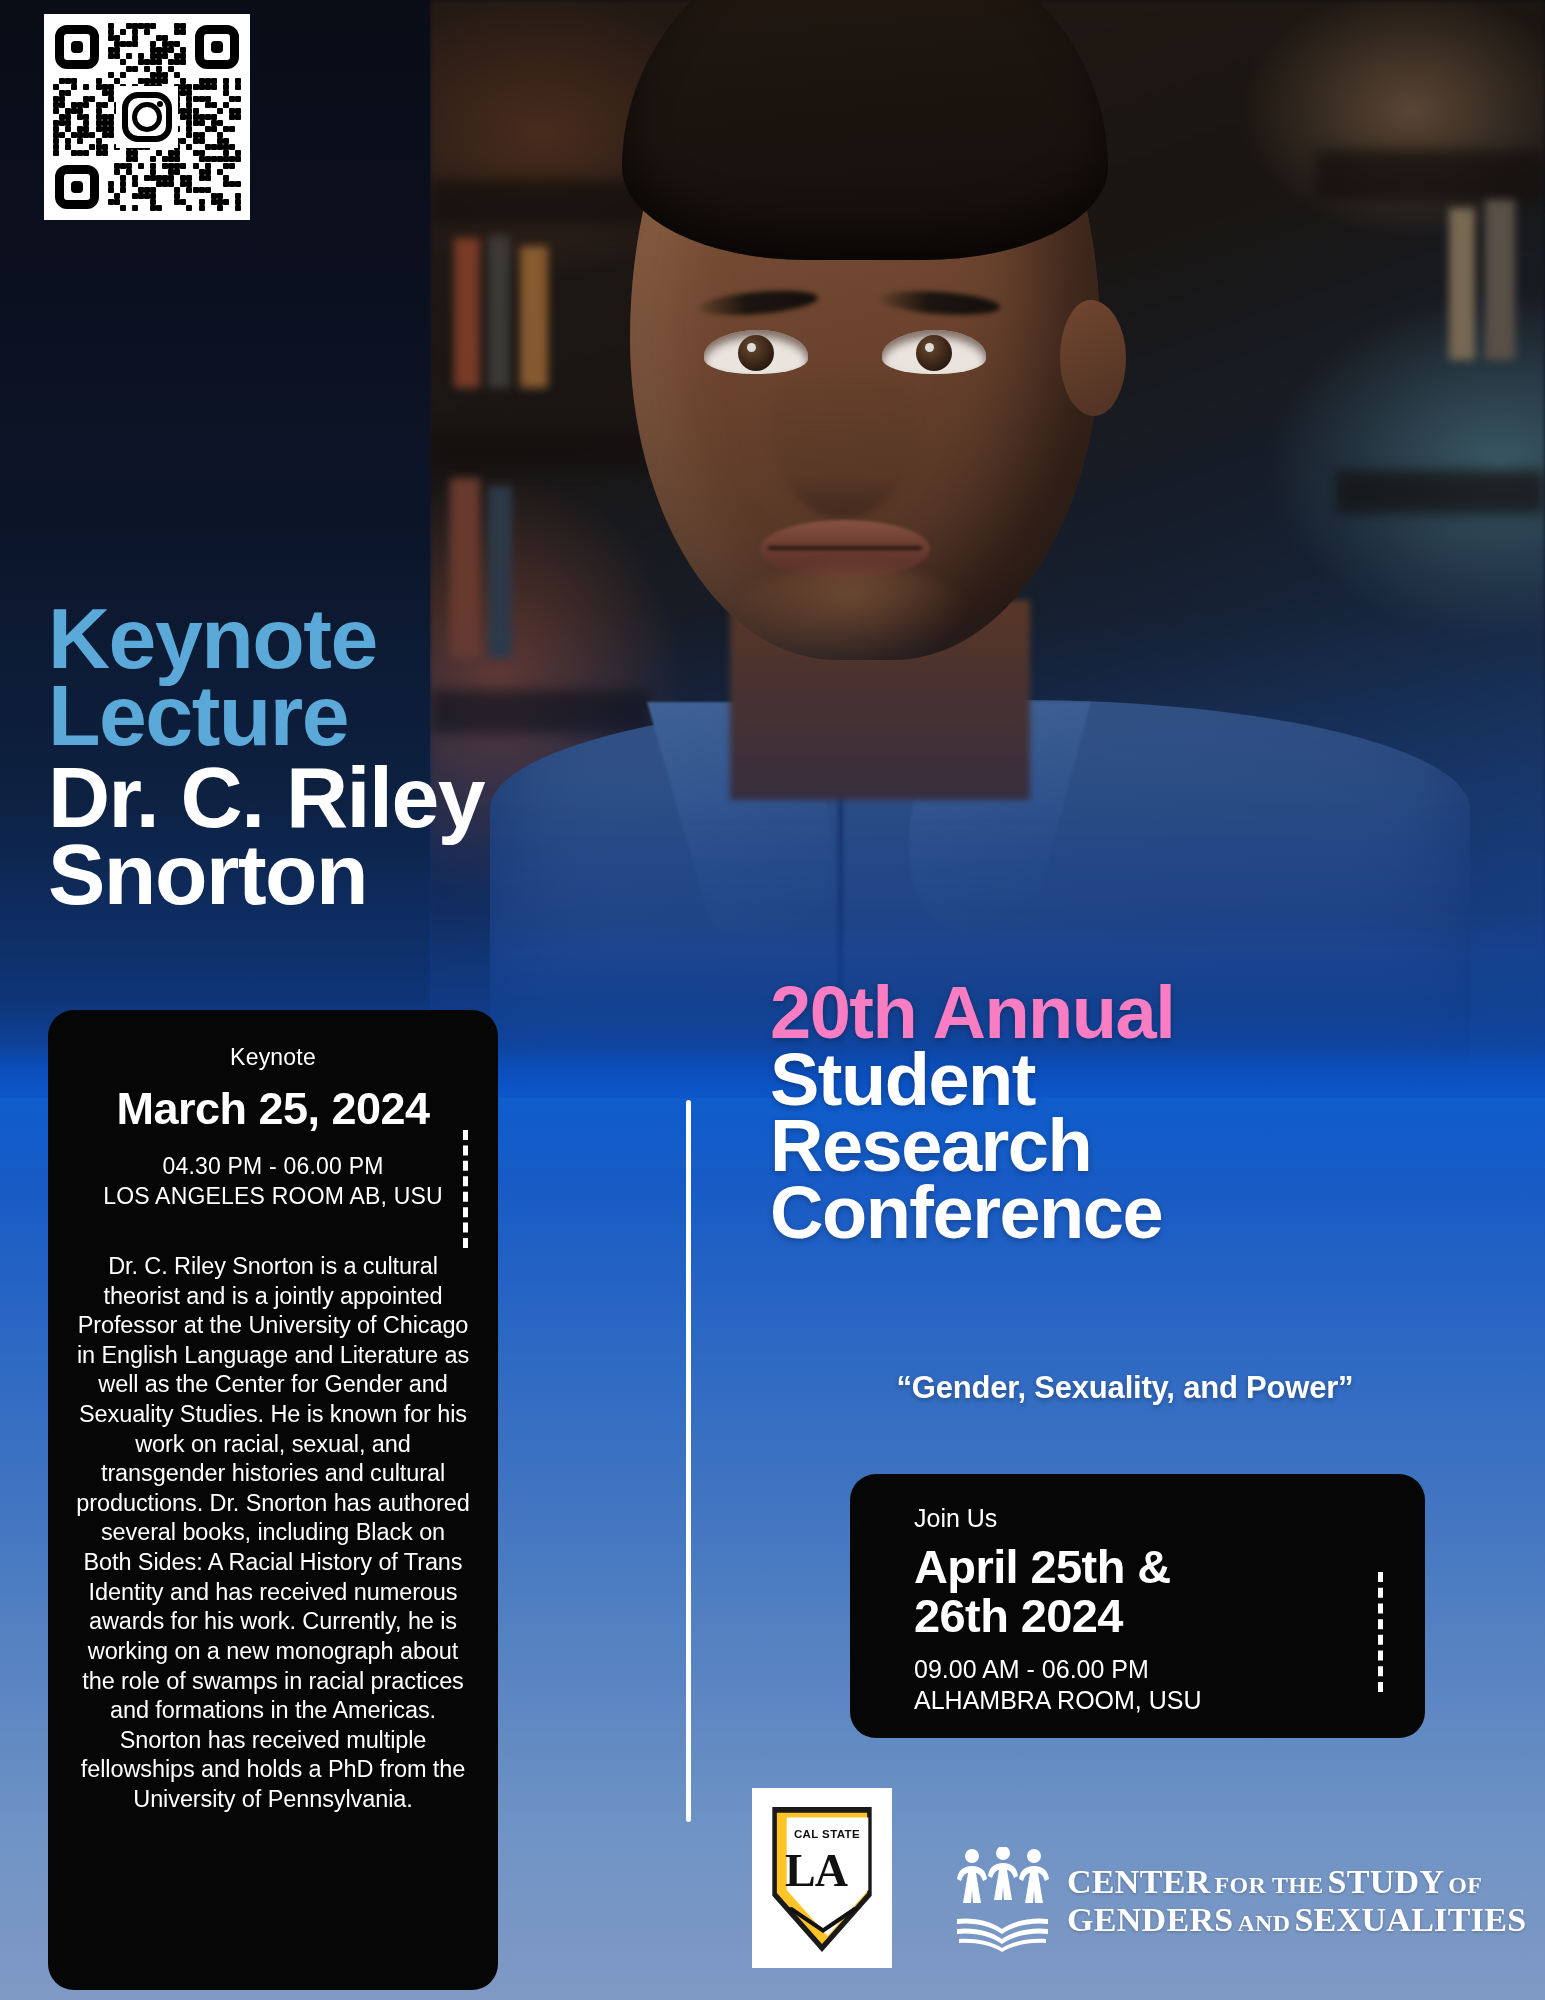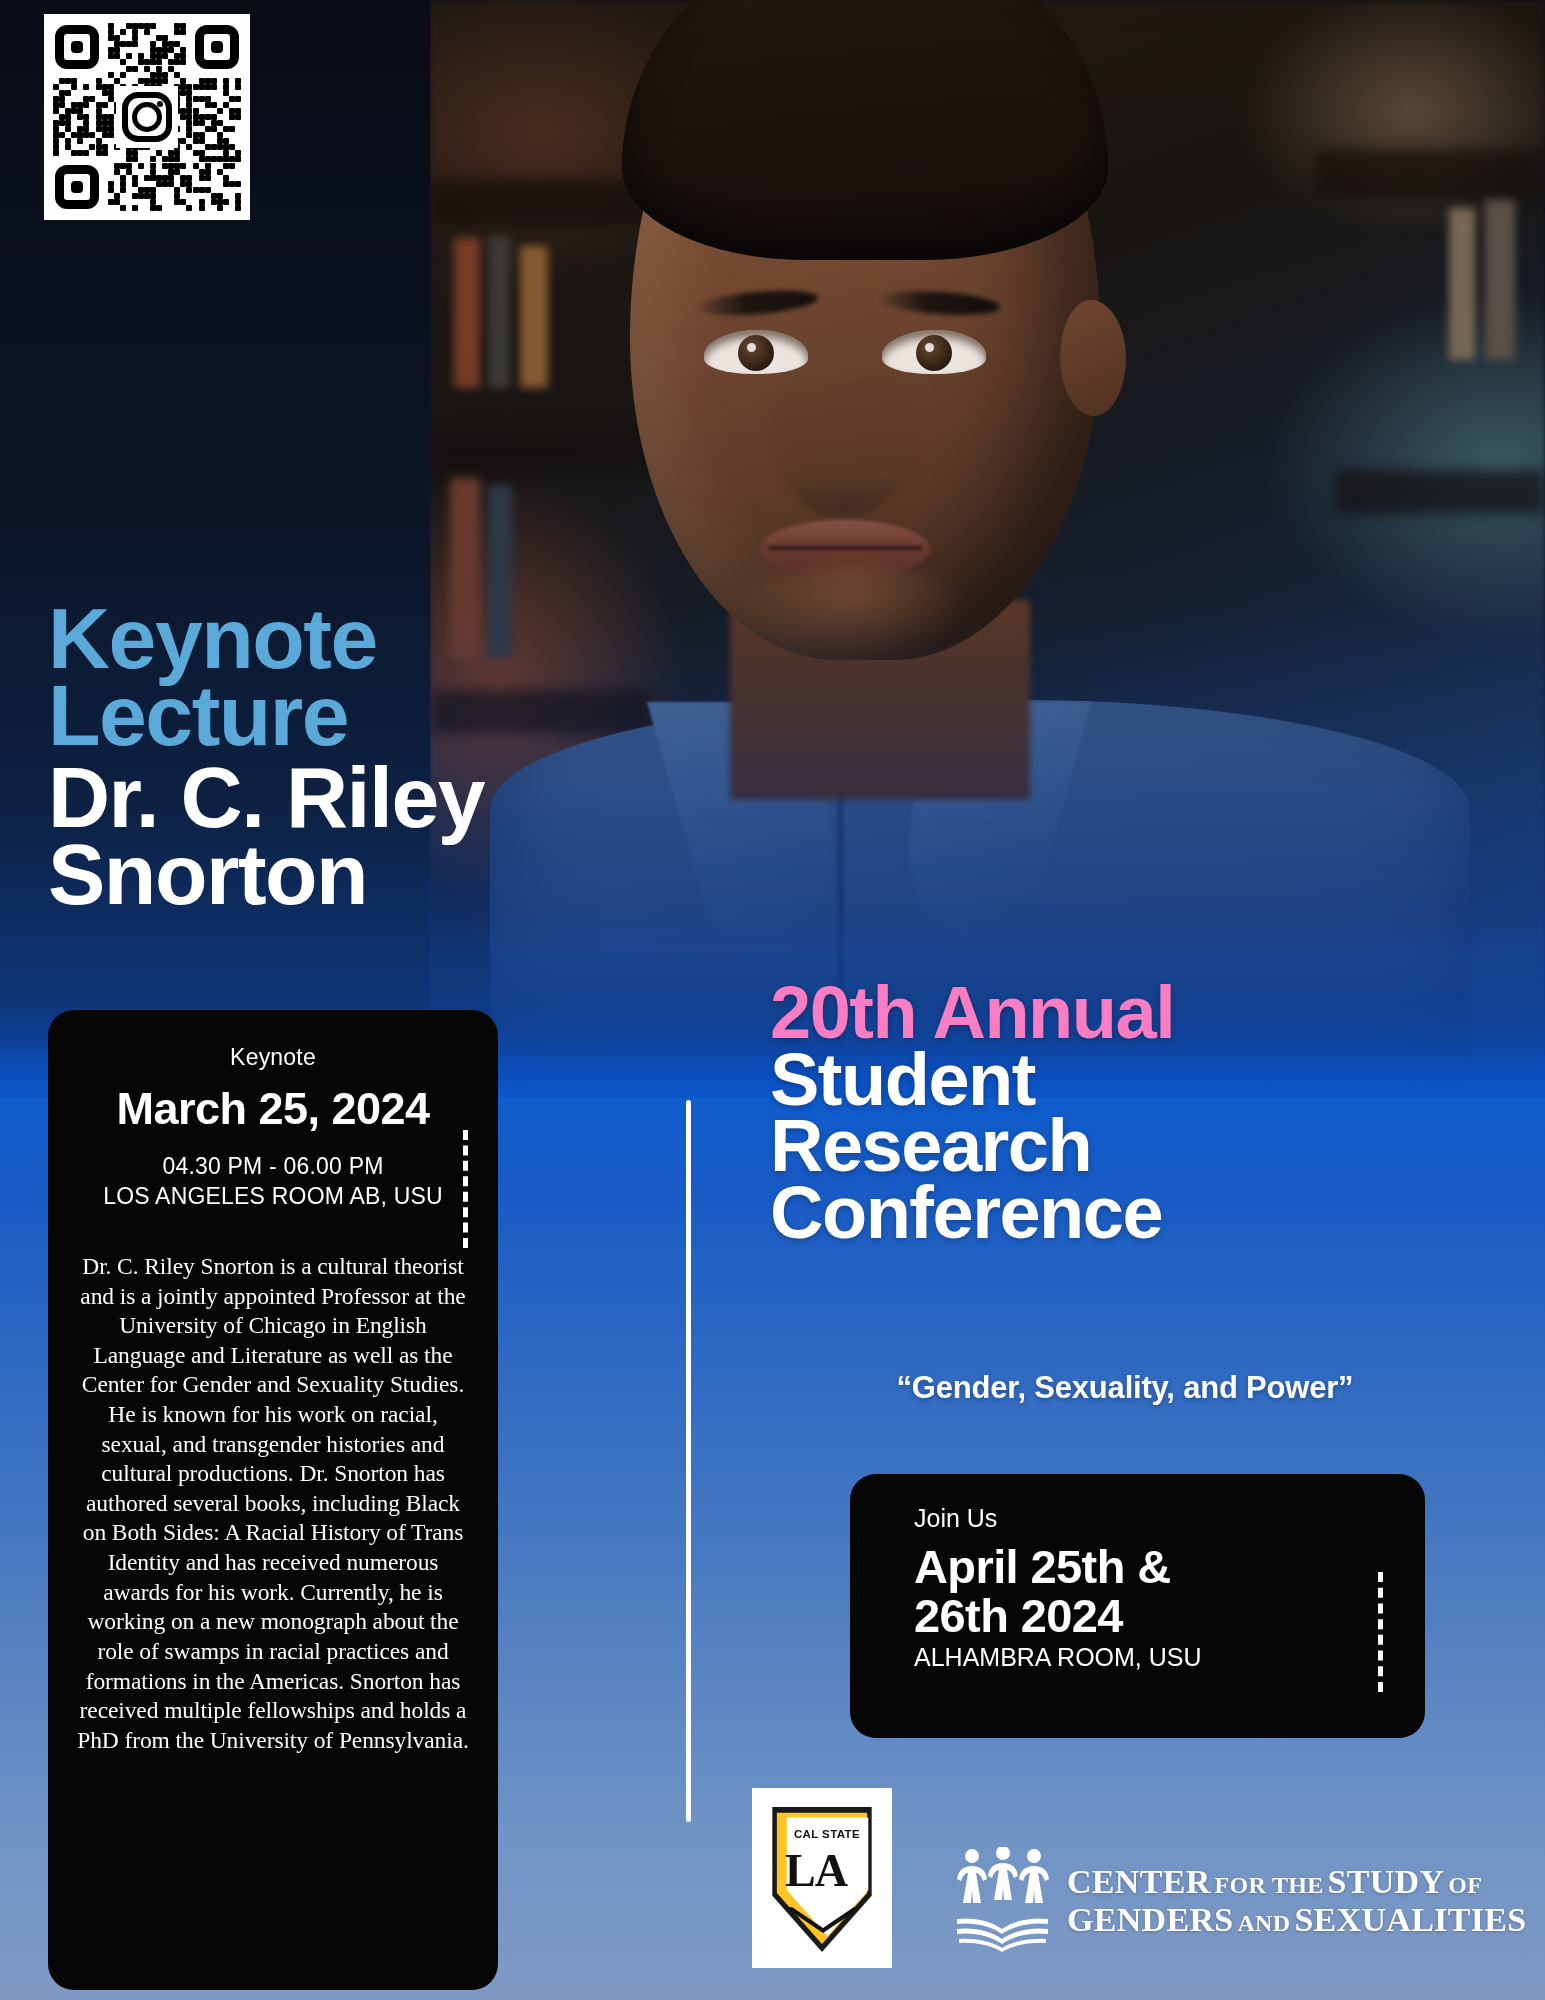--- a/index.html
+++ b/index.html
@@ -205,21 +205,21 @@
     position:absolute; left:48px; top:1010px; width:450px; height:980px;
     background:#060606; border-radius:26px;
     padding:34px 26px 0 26px;
   }
   .card-eyebrow { color:#fff; font-size:23px; font-weight:400; letter-spacing:.2px; text-align:center; }
   .card-date { color:#fff; font-size:45px; font-weight:bold; letter-spacing:-.5px; margin-top:12px; text-align:center; }
   .card-time { color:#fff; font-size:23px; font-weight:400; margin-top:18px; text-align:center; letter-spacing:.2px; }
   .card-room { color:#fff; font-size:23px; font-weight:400; margin-top:3px; text-align:center; letter-spacing:.2px; }
   .card-bio {
     color:#fff; font-size:23.5px; line-height:1.26; text-align:center;
-    margin-top:42px; letter-spacing:-.1px;font-family:Liberation Serif, serif;
+    margin-top:42px; letter-spacing:-.1px;
   }
   .dash-left {
     position:absolute; right:30px; top:120px; width:0; height:118px;
     border-left:5px dashed #fff;
   }
 
   
   .divider {
     position:absolute; left:686px; top:1100px; width:5px; height:722px;
     background:#ffffff; border-radius:3px;
@@ -718,20 +718,21 @@
   </div>
   <div class="tagline">“Gender, Sexuality, and Power”</div>
 
   <div class="card-right">
     <div class="dash-right"></div>
     <div class="r-eyebrow">Join Us</div>
     <div class="r-date">
       <div>April 25th &amp;</div>
       <div>26th 2024</div>
     </div>
+    <div class="r-time">09.00 AM - 06.00 PM</div>
     <div class="r-room">ALHAMBRA ROOM, USU</div>
   </div>
 
   <div class="calstate">
     <div class="shield">
       <div class="outer"></div>
       <div class="yellow"></div>
       <div class="inner"></div>
       <div class="cs">CAL STATE</div>
       <div class="la">LA</div>

